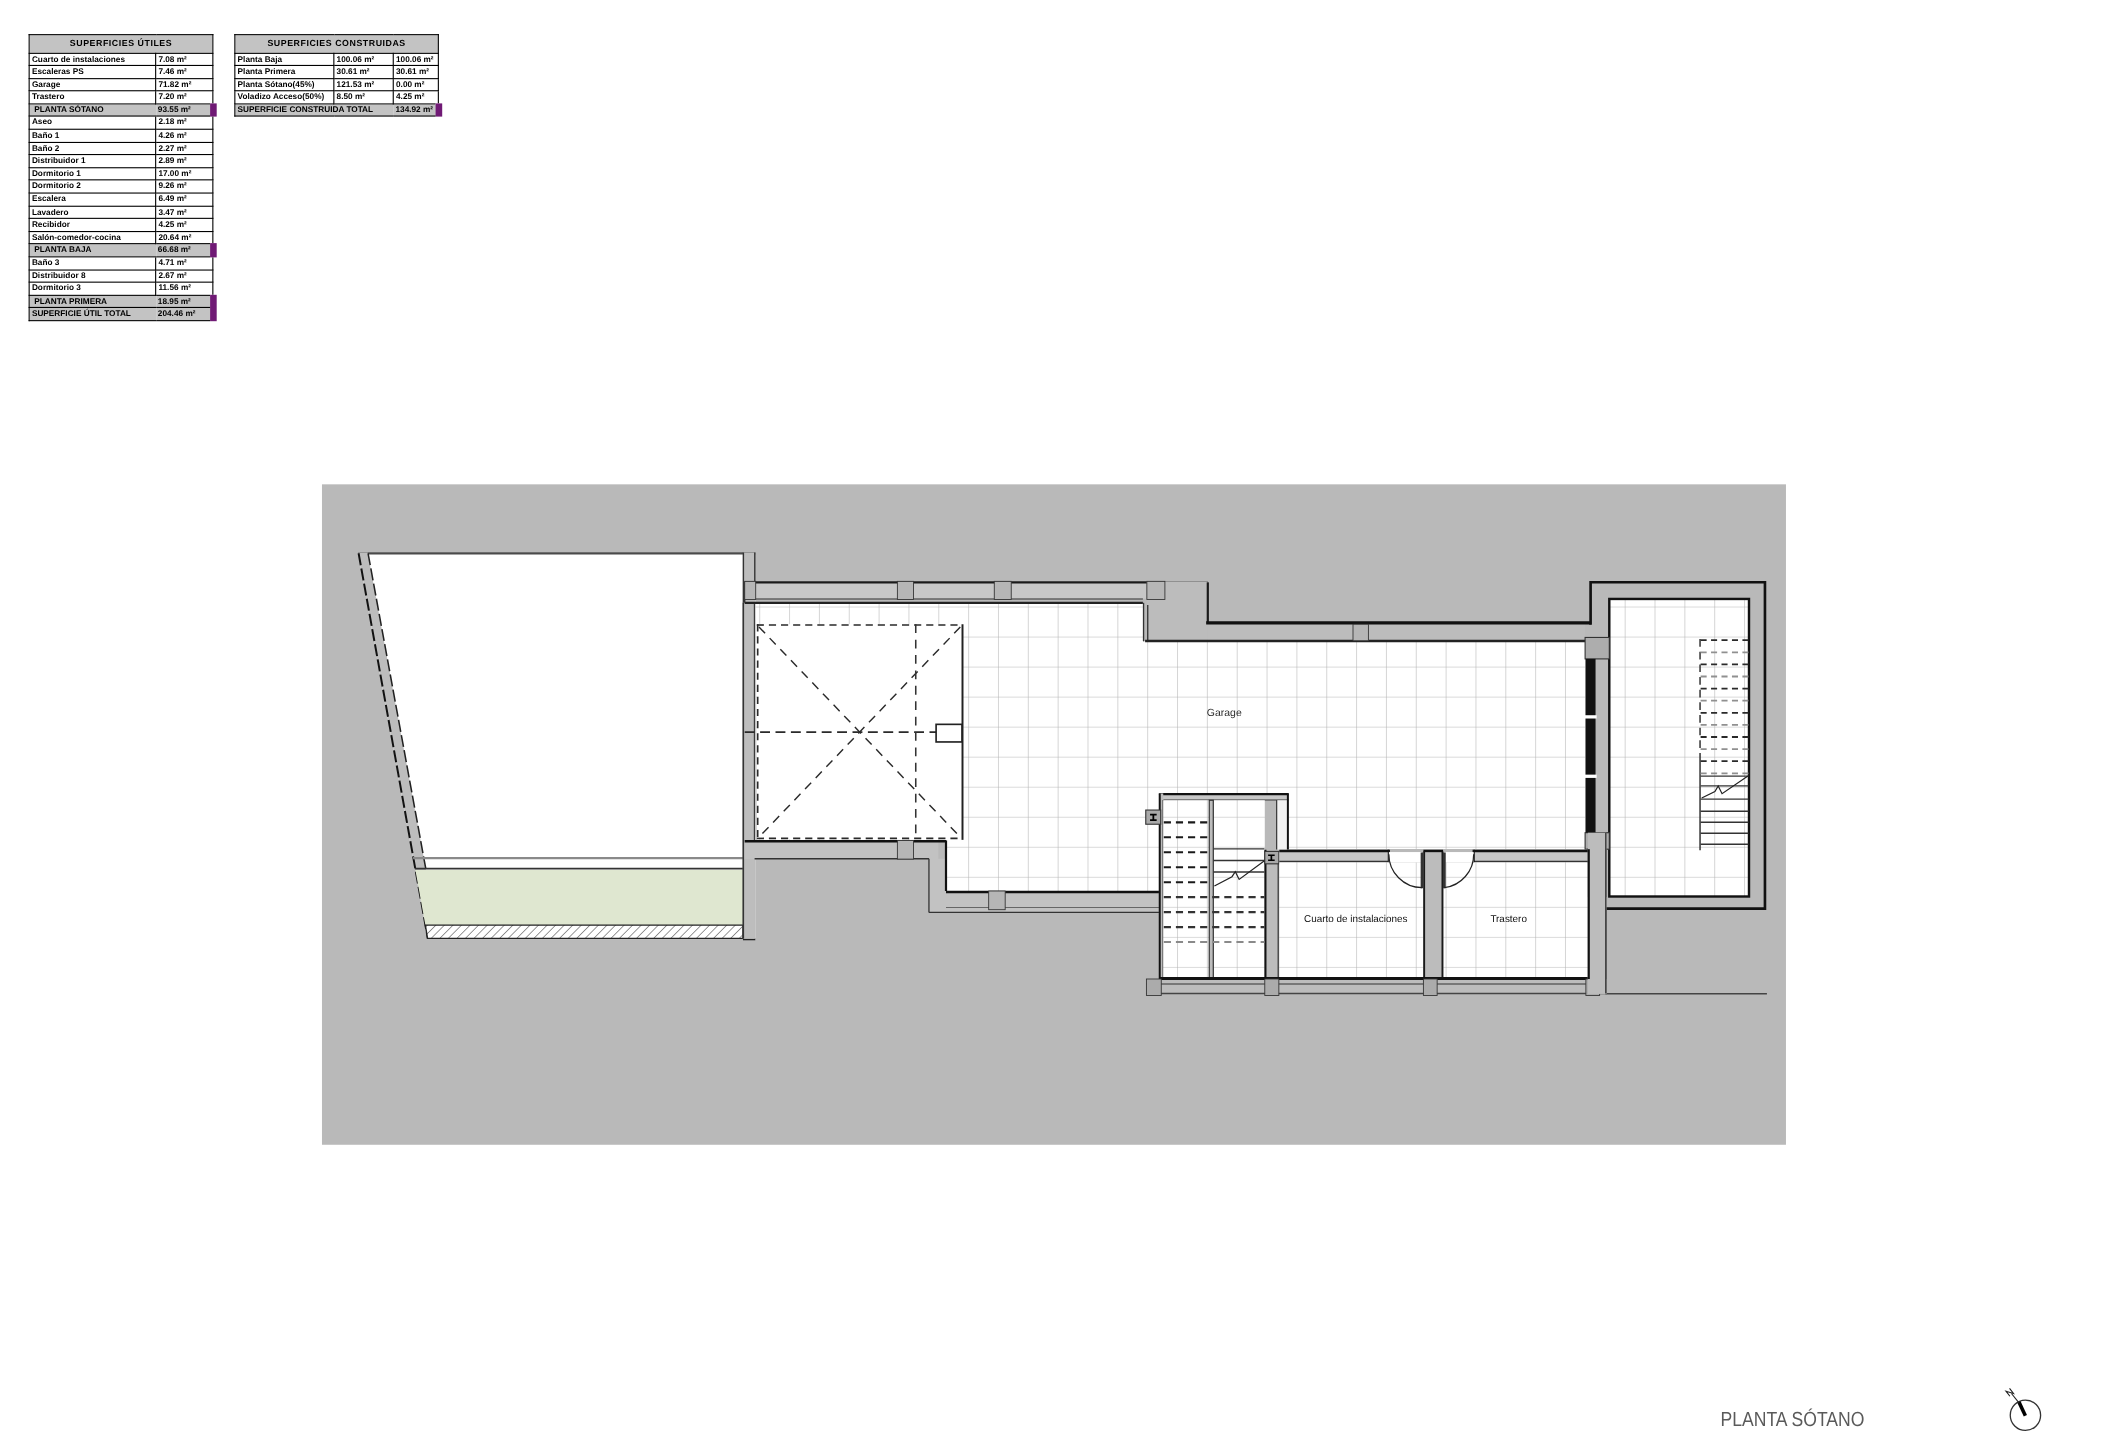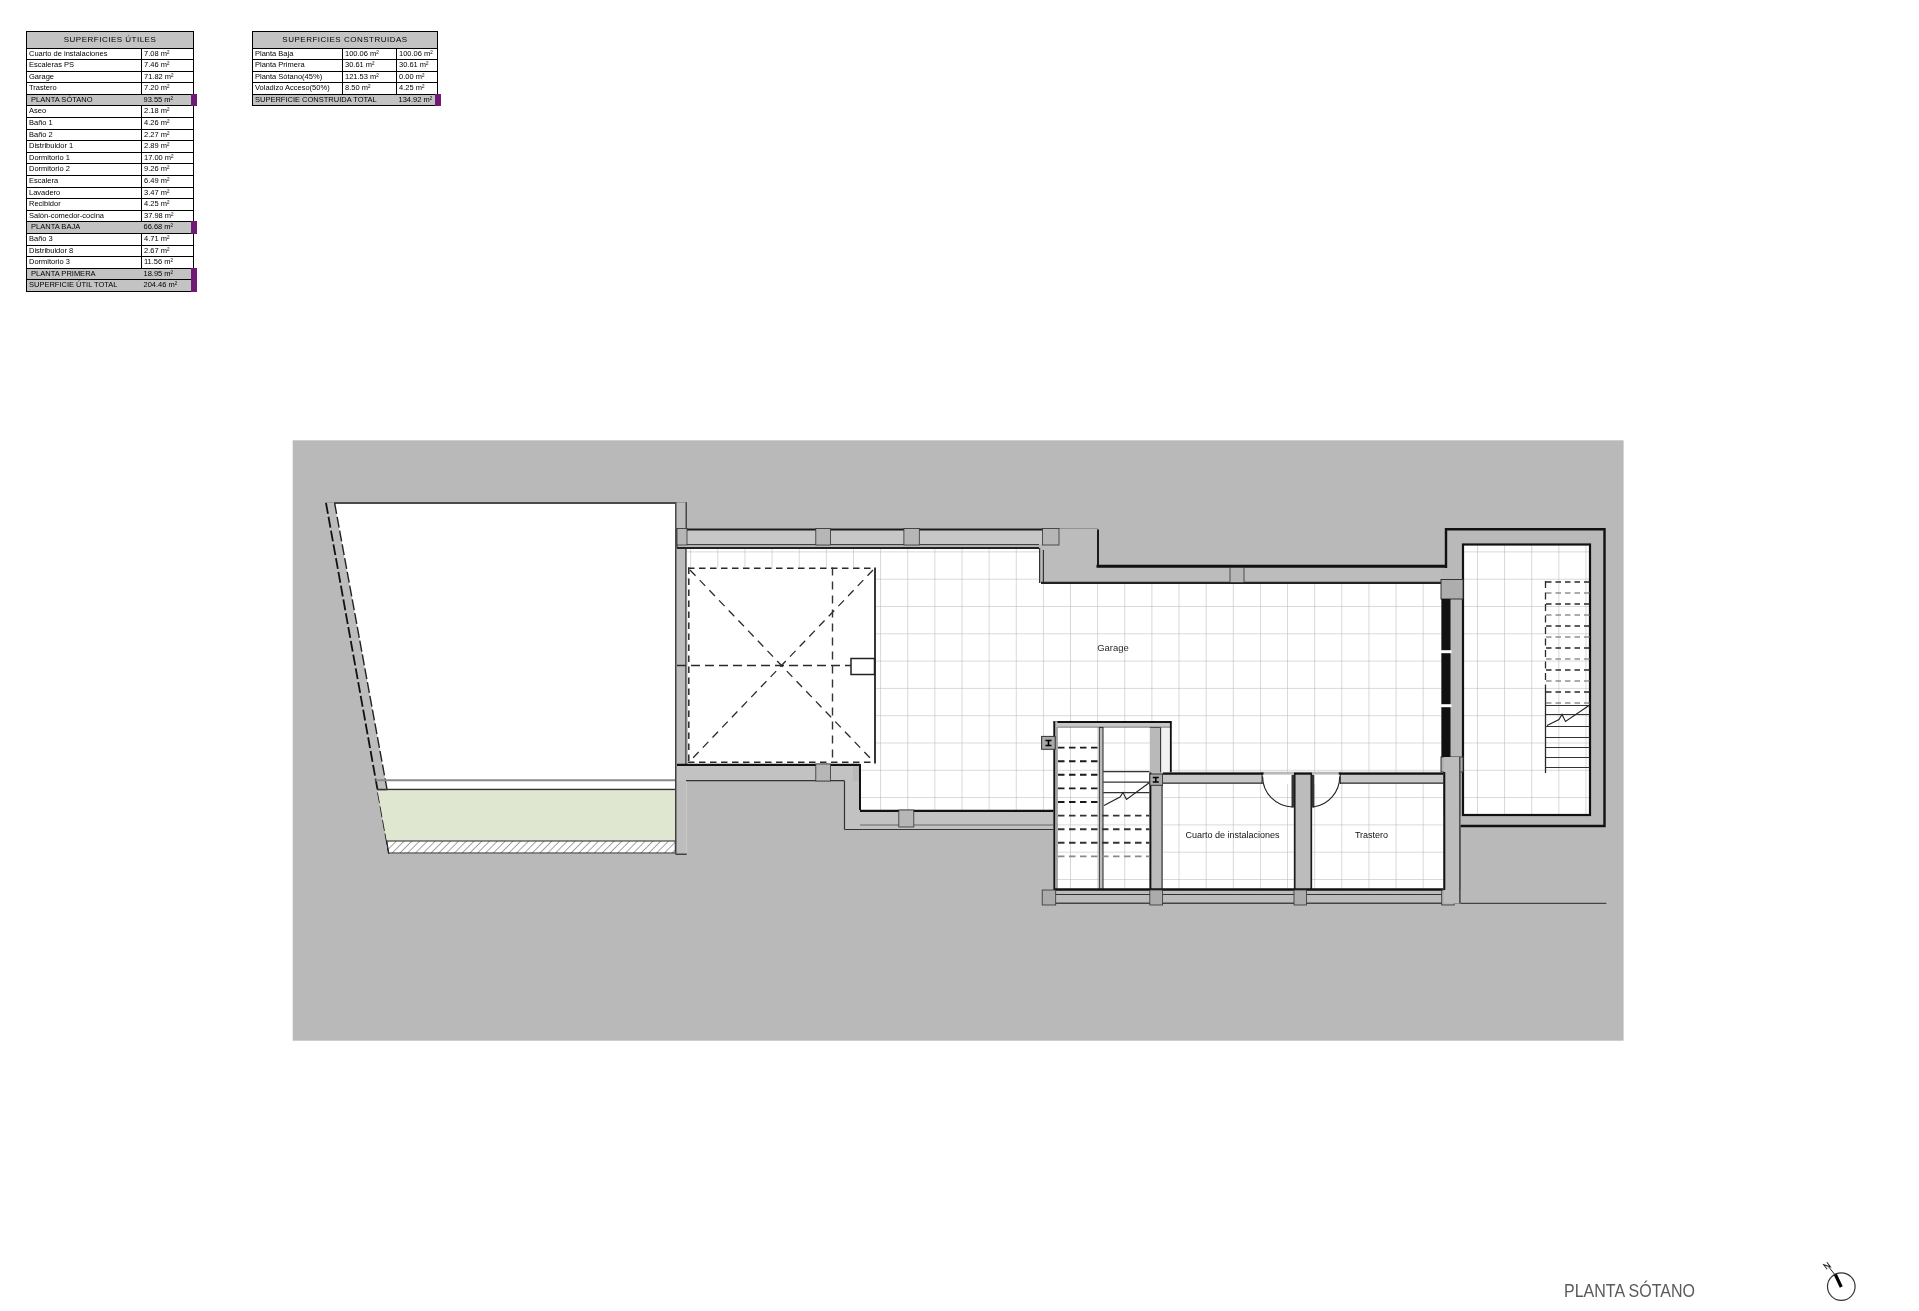--- a/index.html
+++ b/index.html
@@ -1,21 +1,21 @@
 <!DOCTYPE html>
 <html><head>
 <meta charset="utf-8">
 <style>
   html,body{margin:0;padding:0;background:#fff;}
   body{width:1919px;height:1311px;position:relative;overflow:hidden;
        font-family:"Liberation Sans", sans-serif;}
   .tbl{position:absolute;border-collapse:collapse;table-layout:fixed;
        font-family:"Liberation Sans", sans-serif;font-size:7.5px;color:#000;}
   .tbl td{border:1px solid #000;padding:0 0 0 2px;white-space:nowrap;overflow:hidden;
-          height:10.6px;line-height:10.6px;}
+          height:10.6px;line-height:10.6px;font-weight:bold;}
   .tbl .hdr td{background:#c3c3c3;text-align:center;height:15.5px;line-height:15.5px;
                padding:0;letter-spacing:0.5px;font-size:8px;}
   .tbl .g td{background:#c3c3c3;border-left-style:none;border-right-style:none;}
   .tbl .g td:first-child{border-left:1px solid #000;}
   .tbl .g td:last-child{border-right:6px solid #701a75;}
   svg{position:absolute;left:0;top:0;}
 </style>
 </head>
 <body>
 
@@ -79,21 +79,21 @@
 <tr>
         <td>Lavadero</td>
         <td>3.47 m²</td>
       </tr>
 <tr>
         <td>Recibidor</td>
         <td>4.25 m²</td>
       </tr>
 <tr>
         <td>Salón-comedor-cocina</td>
-        <td>37.98 m²</td>
+        <td>20.64 m²</td>
       </tr>
 <tr class="g">
         <td>&nbsp;PLANTA BAJA</td>
         <td>66.68 m²</td>
       </tr>
 <tr>
         <td>Baño 3</td>
         <td>4.71 m²</td>
       </tr>
 <tr>
@@ -108,21 +108,21 @@
         <td>&nbsp;PLANTA PRIMERA</td>
         <td>18.95 m²</td>
       </tr>
 <tr class="g">
         <td>SUPERFICIE ÚTIL TOTAL</td>
         <td>204.46 m²</td>
       </tr>
 </tbody>
   </table>
 
-<table class="tbl" style="left:213px;top:31px;width:185px;margin-left:39px;">
+<table class="tbl" style="left:213px;top:31px;width:185px;">
 <colgroup>
       <col style="width:90px">
       <col style="width:54px">
       <col style="width:41px">
     </colgroup>
 <tbody>
       <tr class="hdr">
         <td colspan="3">SUPERFICIES CONSTRUIDAS</td>
       </tr>
 <tr>

